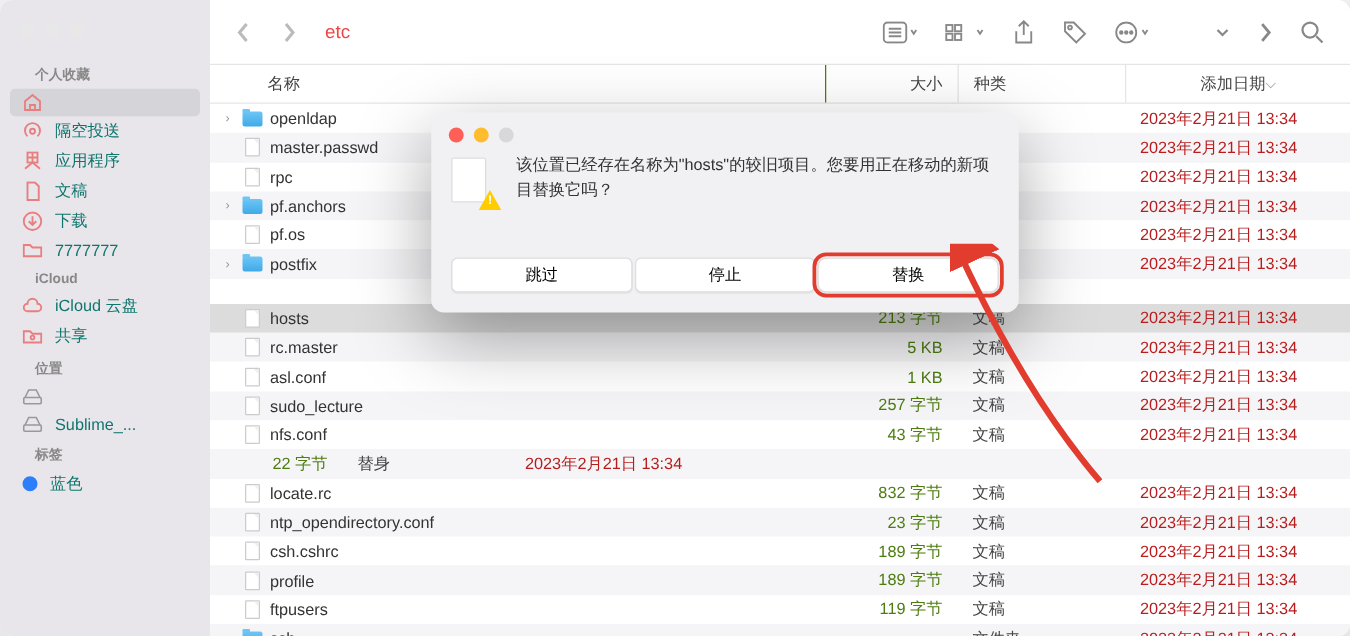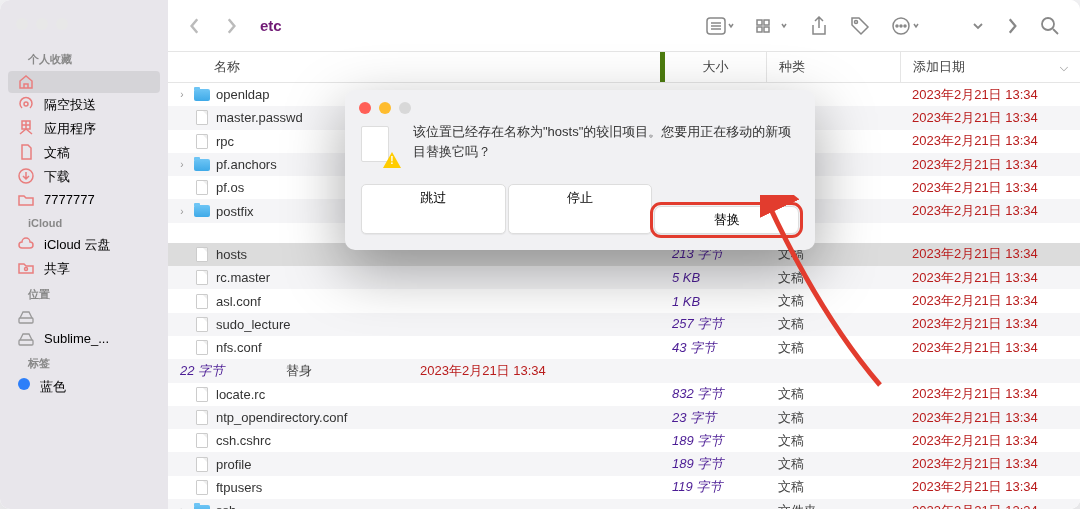--- a/index.html
+++ b/index.html
@@ -8,55 +8,55 @@
     .window { width: 1080px; height: 509px; background: #fff; border-radius: 10px; display: flex; overflow: hidden; box-shadow: 0 10px 40px rgba(0,0,0,.15); }
     
     .sidebar { width: 168px; background: #e8e6eb; padding: 8px 0; display: flex; flex-direction: column; }
     .traffic { display: flex; gap: 8px; padding: 10px 16px 16px; }
     .dot { width: 12px; height: 12px; border-radius: 50%; }
     .dot.red { background: #e8e8e8; }
     .dot.yel { background: #e8e8e8; }
     .dot.grn { background: #e8e8e8; }
     
     .sb-section { font-size: 11px; color: #888; padding: 6px 18px 4px; font-weight: 600; margin-left: 10px; }
-    .sb-item { display: flex; gap: 10px; padding: 3px 18px; font-size: 13px; color: #000000; cursor: pointer; }
+    .sb-item { display: flex; align-items: center; gap: 10px; padding: 3px 18px; font-size: 13px; color: #0f766e; cursor: pointer; }
     .sb-item.sel { background: rgba(0,0,0,.08); border-radius: 4px; margin: 0 8px; padding: 3px 10px; }
     .sb-icon { width: 16px; height: 16px; display: inline-flex; align-items: center; justify-content: center; flex-shrink: 0; }
     .sb-icon.home { color: #e97e7e; }
     .sb-icon.airdrop { color: #e97e7e; }
     .sb-icon.apps { color: #e97e7e; }
     .sb-icon.docs { color: #e97e7e; }
     .sb-icon.downloads { color: #e97e7e; }
     .sb-icon.folder { color: #e97e7e; }
     .sb-icon.cloud { color: #e97e7e; }
     .sb-icon.share { color: #e97e7e; }
     .sb-icon.disk { color: #999; }
     .sb-icon.tag-blue { background: #2d7ff9; border-radius: 50%; width: 12px; height: 12px; }
     
     .main { flex: 1; display: flex; flex-direction: column; background: #fff; }
     .toolbar { height: 52px; display: flex; align-items: center; padding: 0 16px; gap: 14px; border-bottom: 1px solid #e5e5e5; }
     .nav-btn { width: 22px; height: 22px; color: #bbb; display: flex; align-items: center; justify-content: center; cursor: pointer; }
-    .tb-title { font-size: 15px; font-weight: 700; color: #701a75; margin-left: 4px; }
+    .tb-title { font-size: 15px; font-weight: 400; color: #ef4444; margin-left: 4px; }
     .tb-spacer { flex: 1; }
     .tb-btn { color: #888; display: flex; align-items: center; cursor: pointer; padding: 4px; }
     
     .header-row { display: flex; background: #fff; border-bottom: 1px solid #e5e5e5; font-size: 13px; color: #444; }
     .col-name { flex: 1; padding: 6px 12px 6px 46px; }
-    .col-size { width: 106px; padding: 6px 12px; text-align: center; border-left: 5px solid #4d7c0f; }
+    .col-size { width: 106px; padding: 6px 12px; text-align: right; border-left: 1px solid #4d7c0f; }
     .col-kind { width: 134px; padding: 6px 12px; border-left: 1px solid #e5e5e5; }
-    .col-date { width: 180px; padding: 6px 12px; border-left: 1px solid #e5e5e5; display: flex; justify-content: space-between; align-items: center; }
+    .col-date { width: 180px; padding: 6px 12px; border-left: 1px solid #e5e5e5; display: flex; justify-content: center; align-items: center; }
     
     .rows { flex: 1; overflow-y: auto; }
     .row { display: flex; align-items: center; font-size: 13px; color: #333; height: 23.3px; }
     .row:nth-child(even) { background: #f5f5f7; }
     .row.sel { background: #dcdcdc; margin-top: 20px; }
     .row .cell-name { flex: 1; padding: 0 12px 0 8px; display: flex; align-items: center; gap: 6px; }
     .row .disclosure { width: 12px; color: #999; font-size: 10px; text-align: center; }
     .row .file-icon { width: 16px; height: 16px; display: inline-flex; align-items: center; justify-content: center; }
-    .row .cell-size { width: 106px; padding: 0 12px; color: #4c1d95; font-style: italic; }
+    .row .cell-size { width: 106px; padding: 0 12px; text-align: right; color: #4d7c0f; }
     .row .cell-kind { width: 134px; padding: 0 12px; color: #444; }
     .row .cell-date { width: 180px; padding: 0 12px; color: #b91c1c; }
     
     .folder-ico { width: 16px; height: 12px; background: linear-gradient(#6ec5f5,#3faae8); border-radius: 2px; position: relative; }
     .folder-ico::before { content:''; position:absolute; top:-2px; left:0; width:6px; height:3px; background:#6ec5f5; border-radius:1px 1px 0 0; }
     .doc-ico { width: 12px; height: 15px; background:#fff; border:1px solid #ccc; border-radius:1px; position:relative; }
     .doc-ico::after { content:''; position:absolute; top:0; right:0; border-top:4px solid #eee; border-left:4px solid transparent; }
     .alias-ico { position: relative; }
     .alias-ico::after { content:'↗'; position:absolute; bottom:-2px; left:-2px; font-size:8px; background:#fff; border-radius:2px; padding:0 1px; color:#666; }
     
@@ -64,21 +64,21 @@
     .dlg-traffic { display: flex; gap: 8px; padding: 12px 14px 8px; }
     .dlg-traffic .dot { width: 12px; height: 12px; }
     .dlg-traffic .d-red { background: #ff5f57; }
     .dlg-traffic .d-yel { background: #febc2e; }
     .dlg-traffic .d-grn { background: #d8d8d8; }
     .dlg-body { display: flex; padding: 0 16px 8px; gap: 12px; }
     .dlg-icon { width: 40px; height: 40px; position: relative; flex-shrink: 0; margin-top: 4px; }
     .dlg-icon .doc { width: 28px; height: 36px; background:#fff; border:1px solid #ddd; border-radius:2px; }
     .dlg-icon .warn { position:absolute; bottom:-2px; right:0; width:18px; height:16px; background:#ffcc00; clip-path: polygon(50% 0, 100% 100%, 0 100%); display:flex; align-items:center; justify-content:center; font-size:10px; font-weight:bold; color:#fff; }
     .dlg-text { font-size: 13px; color: #333; line-height: 1.5; }
-    .dlg-btns { display: flex; gap: 2px; padding: 10px 16px 16px; justify-content: center; }
+    .dlg-btns { display: flex; gap: 2px; padding: 10px 16px 16px; justify-content: center; align-items: flex-end; }
     .dlg-btn { flex: 1; padding: 4px 0; background: #fff; border: 1px solid #ddd; border-radius: 5px; font-size: 13px; cursor: pointer; text-align: center; box-shadow: 0 1px 1px rgba(0,0,0,.05); }
     .dlg-btn.primary { outline: 3px solid #e23c2e; outline-offset: 1px; border-radius: 7px; margin-top: 22px; }
     
     .arrow { position: absolute; left: 760px; top: 195px; z-index: 200; pointer-events: none; }
     .arrow svg { width: 140px; height: 200px; }
   </style>
 </head>
 <body>
 
 <div class="window">

